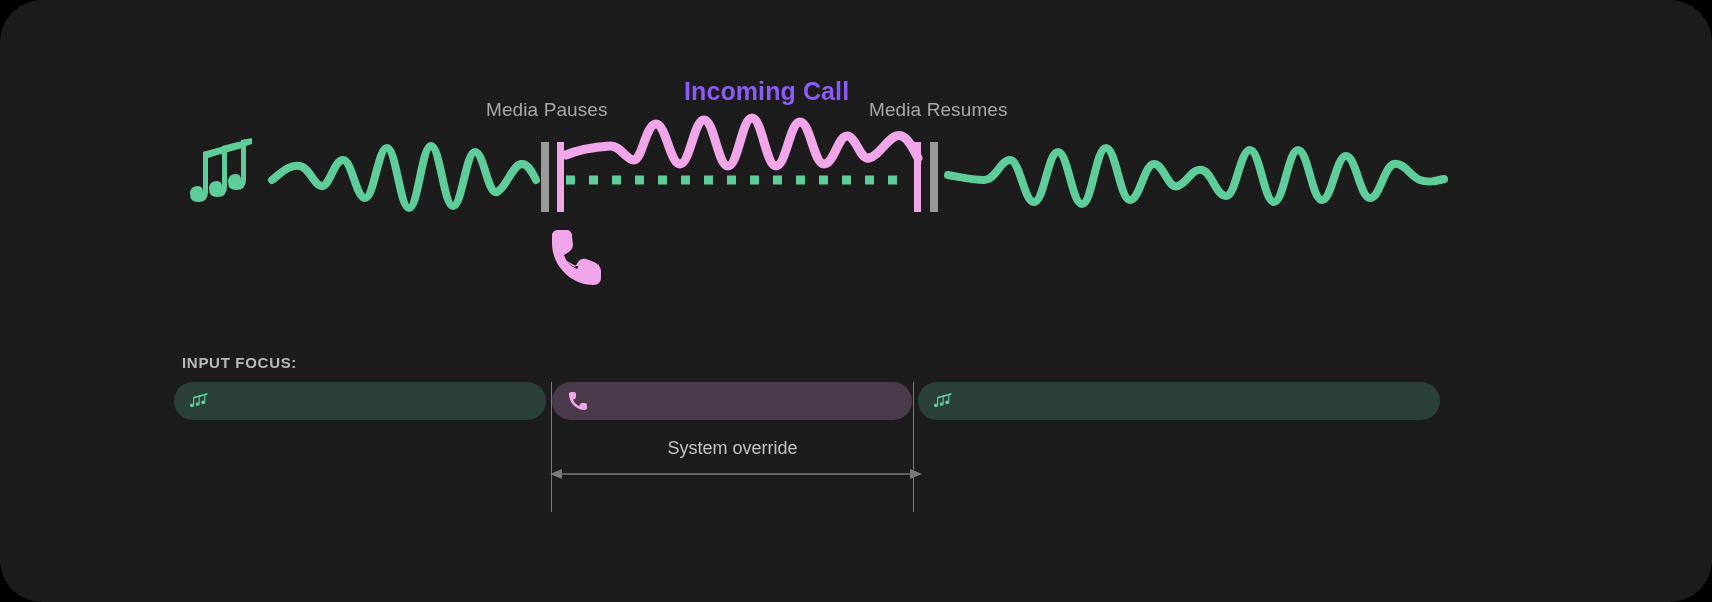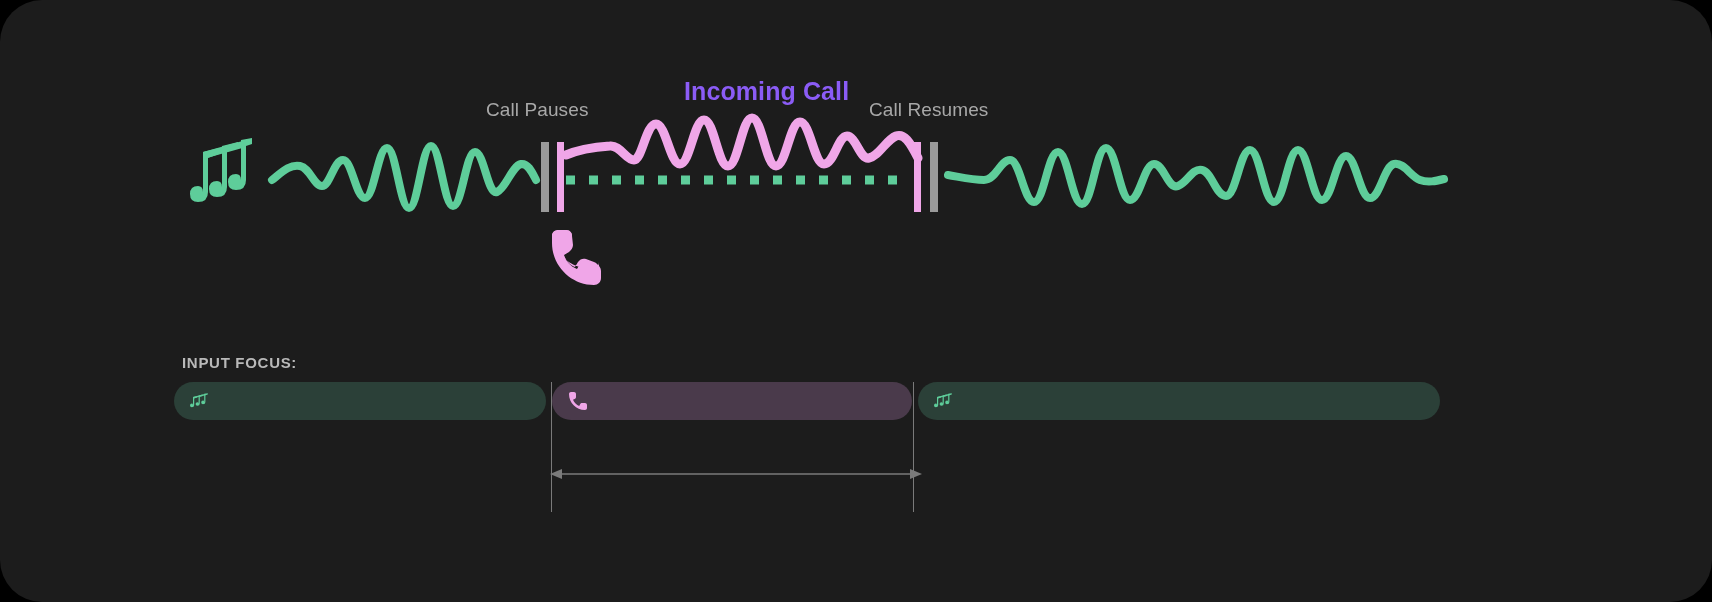--- a/index.html
+++ b/index.html
@@ -215,25 +215,25 @@
                  L572 244 C572 247 570 249 568 251
                  L563 254
                  C566 261 570 266 577 269
                  L580 264 C582 262 585 261 588 262
                  L596 264 C599 265 601 268 601 271
                  L601 278 C601 282 598 285 594 285
                  C571 285 552 266 552 243 Z"></path>
       </g>
     </svg>
 
-    <div class="label" id="label-pauses">Call Pauses</div>
+    <div class="label" id="label-pauses">Media Pauses</div>
 
     <div class="label" id="label-call">Incoming Call</div>
 
-    <div class="label" id="label-resumes">Call Resumes</div>
+    <div class="label" id="label-resumes">Media Resumes</div>
   </div>
 
   <div id="focus-section">
 
     <div id="focus-title">INPUT FOCUS:</div>
 
     <div class="track" id="track-media-left">
       <span class="track-icon">
         <svg width="22" height="18" viewBox="0 0 22 18">
           <g fill="#5ecd9a">
@@ -274,20 +274,21 @@
                      Q11.2 12.2 13 12.2 Q15.4 12.2 15.4 10 L15.4 3.2 L17.8 2.6 L17.8 1.2 L14.2 1.8 Z"></path>
             <path d="M3 5 L15.4 1.8 L15.4 3.2 L3 6.4 Z"></path>
           </g>
         </svg>
       </span>
     </div>
 
     <div class="guide" id="guide-left"></div>
     <div class="guide" id="guide-right"></div>
 
+    <div id="override-label">System override</div>
 
     <svg id="arrow-svg" width="380" height="24" viewBox="0 0 380 24">
       <line x1="12" y1="12" x2="368" y2="12" stroke="#7a7a7a" stroke-width="1.6"></line>
       <polygon points="4,12 16,7 16,17" fill="#7a7a7a"></polygon>
       <polygon points="376,12 364,7 364,17" fill="#7a7a7a"></polygon>
     </svg>
   </div>
 </div>
 
 </body></html>

